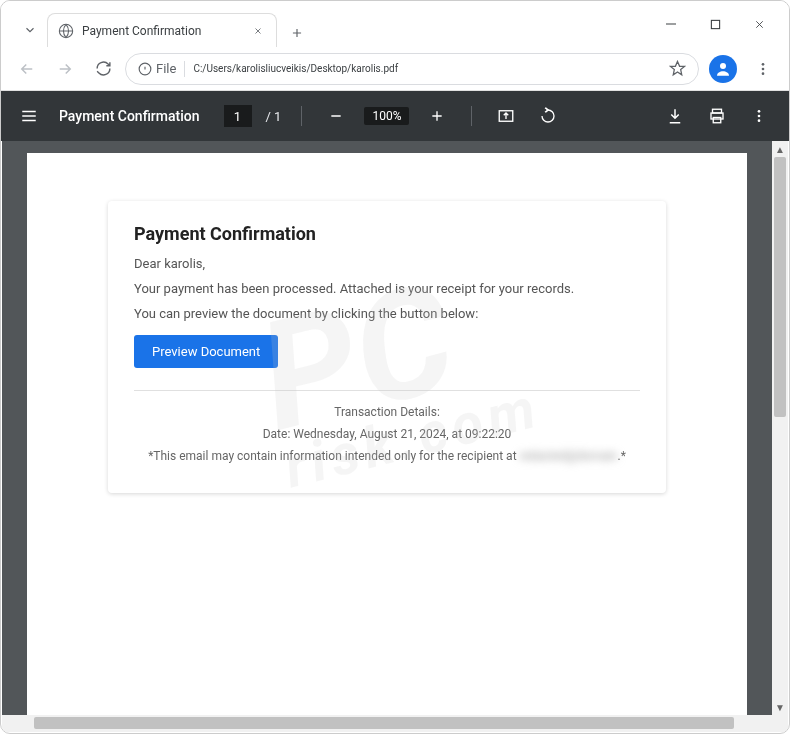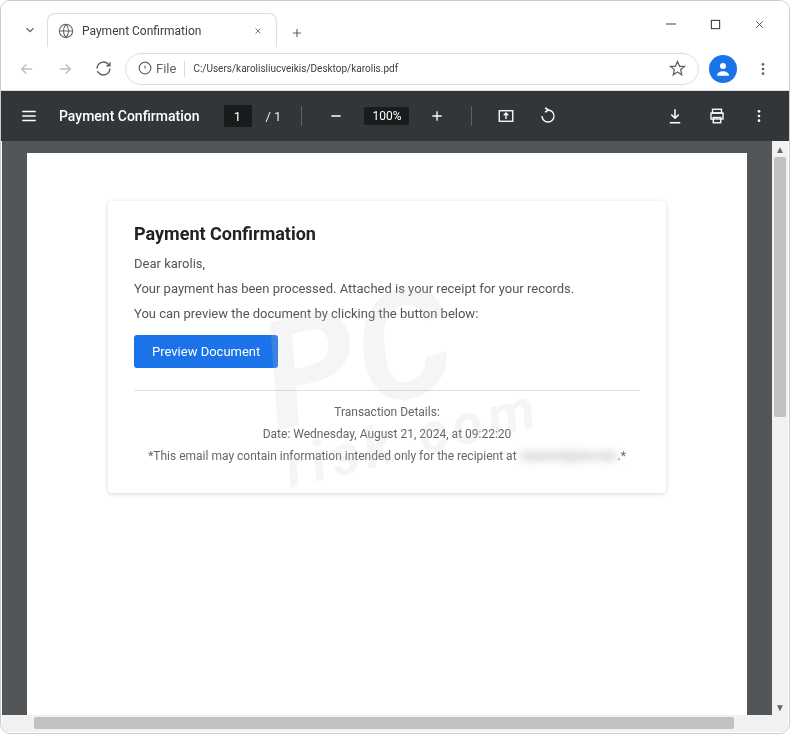--- a/index.html
+++ b/index.html
@@ -12,21 +12,21 @@
 .tab-title { font-size: 12px; color: #3c4043; flex: 1; }
 .tab-close { width: 16px; height: 16px; color: #5f6368; display: flex; align-items: center; justify-content: center; cursor: pointer; }
 .new-tab { width: 28px; height: 28px; display: flex; align-items: center; justify-content: center; color: #5f6368; margin-left: 6px; cursor: pointer; }
 .window-controls { position: absolute; right: 6px; top: 0; height: 46px; display: flex; align-items: center; gap: 24px; padding-right: 14px; }
 .win-btn { width: 20px; height: 20px; display: flex; align-items: center; justify-content: center; color: #3c4043; cursor: pointer; }
 
 .addrbar { height: 44px; background: #fff; display: flex; align-items: center; padding: 0 10px; gap: 6px; border-bottom: 1px solid #e0e0e0; }
 .nav-btn { width: 32px; height: 32px; display: flex; align-items: center; justify-content: center; color: #5f6368; border-radius: 50%; }
 .nav-btn.disabled { color: #bdc1c6; }
 .omnibox { flex: 1; height: 32px; background: #fff; border: 1px solid #dadce0; border-radius: 16px; display: flex; align-items: center; padding: 0 12px; gap: 8px; }
-.omnibox .info-chip { display: flex; align-items: flex-start; gap: 4px; color: #5f6368; font-size: 13px; }
+.omnibox .info-chip { display: flex; align-items: flex-end; gap: 4px; color: #5f6368; font-size: 13px; }
 .omnibox .chip-sep { width: 1px; height: 16px; background: #dadce0; }
 .omnibox .url { font-size: 10px; color: #3c4043; flex: 1; }
 .omnibox .star { color: #5f6368; }
 .profile { width: 28px; height: 28px; border-radius: 50%; background: #1a73e8; display: flex; align-items: center; justify-content: center; margin: 0 4px; }
 .profile svg { width: 18px; height: 18px; }
 
 .pdfbar { height: 50px; background: #323639; display: flex; align-items: center; padding: 0 16px; color: #fff; gap: 14px; }
 .hamburger { width: 24px; height: 24px; display: flex; align-items: center; justify-content: center; cursor: pointer; }
 .pdf-title { font-size: 14px; font-weight: 500; margin-left: 4px; margin-right: 10px;}
 .page-box { background: #191b1c; color: #fff; width: 28px; height: 22px; text-align: center; font-size: 13px; border: none; }

